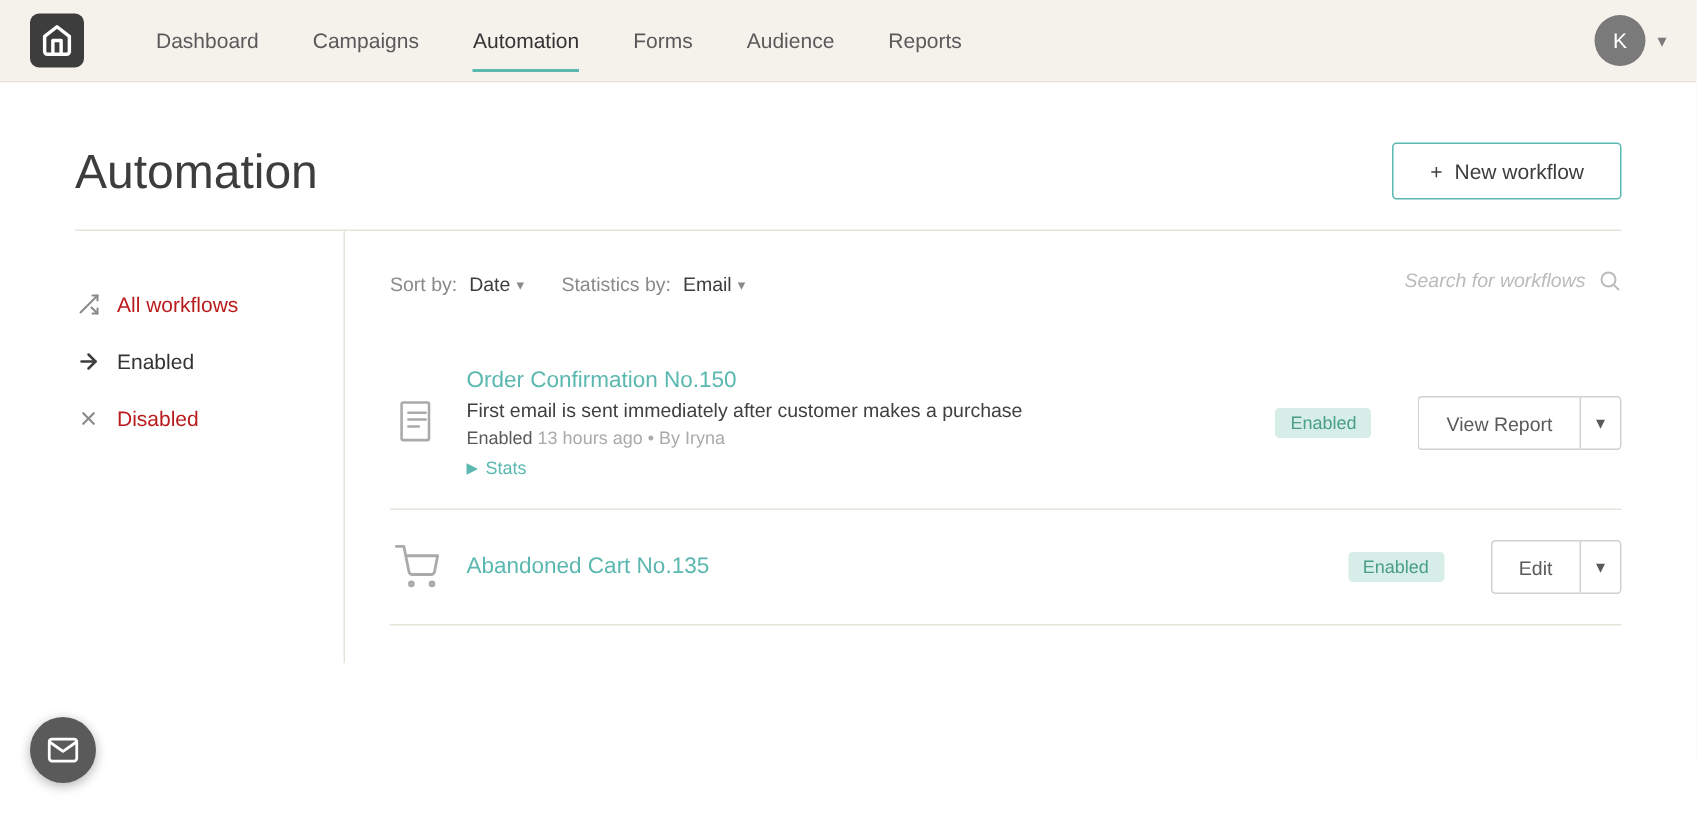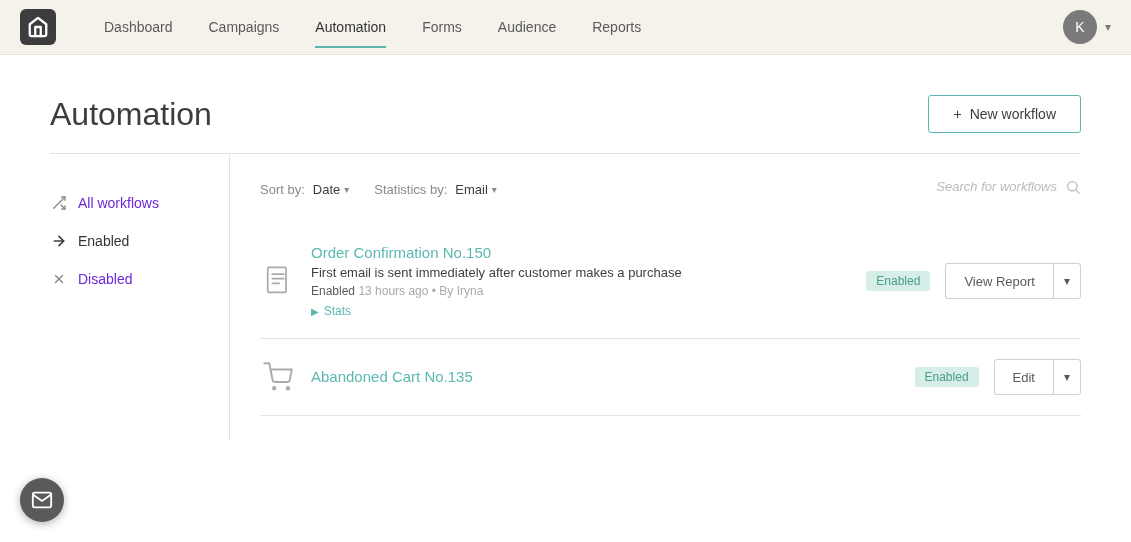--- a/index.html
+++ b/index.html
@@ -131,21 +131,21 @@
       padding: 30px 0;
       flex-shrink: 0;
       border-right: 1px solid #e8e3da;
     }
     .sidebar-item {
       display: flex;
       align-items: center;
       gap: 10px;
       padding: 10px 15px 10px 0;
       font-size: 14px;
-      color: #6d28d9;
+      color: #b91c1c;
       cursor: pointer;
     }
     .sidebar-item.active {
       color: #333;
       font-weight: 500;
     }
     .sidebar-icon {
       width: 18px;
       height: 18px;
       display: flex;
@@ -267,20 +267,21 @@
       background: #fff;
       font-size: 13px;
       color: #5a5a5a;
       cursor: pointer;
       font-family: inherit;
       height: 36px;
     }
     .action-btn:first-child {
       border-radius: 3px 0 0 3px;
       border-right: none;
+      margin-left: 16px;
     }
     .action-btn-chevron {
       padding: 8px 10px;
       border: 1px solid #d0d0d0;
       background: #fff;
       font-size: 12px;
       color: #5a5a5a;
       cursor: pointer;
       border-radius: 0 3px 3px 0;
       height: 36px;

